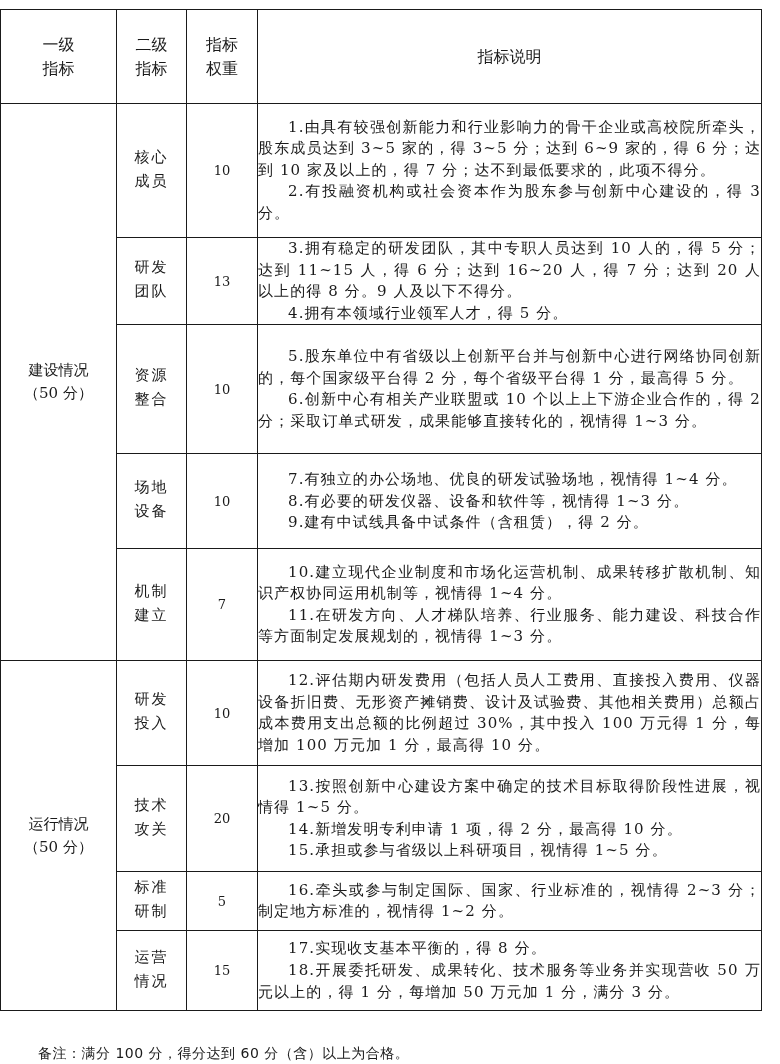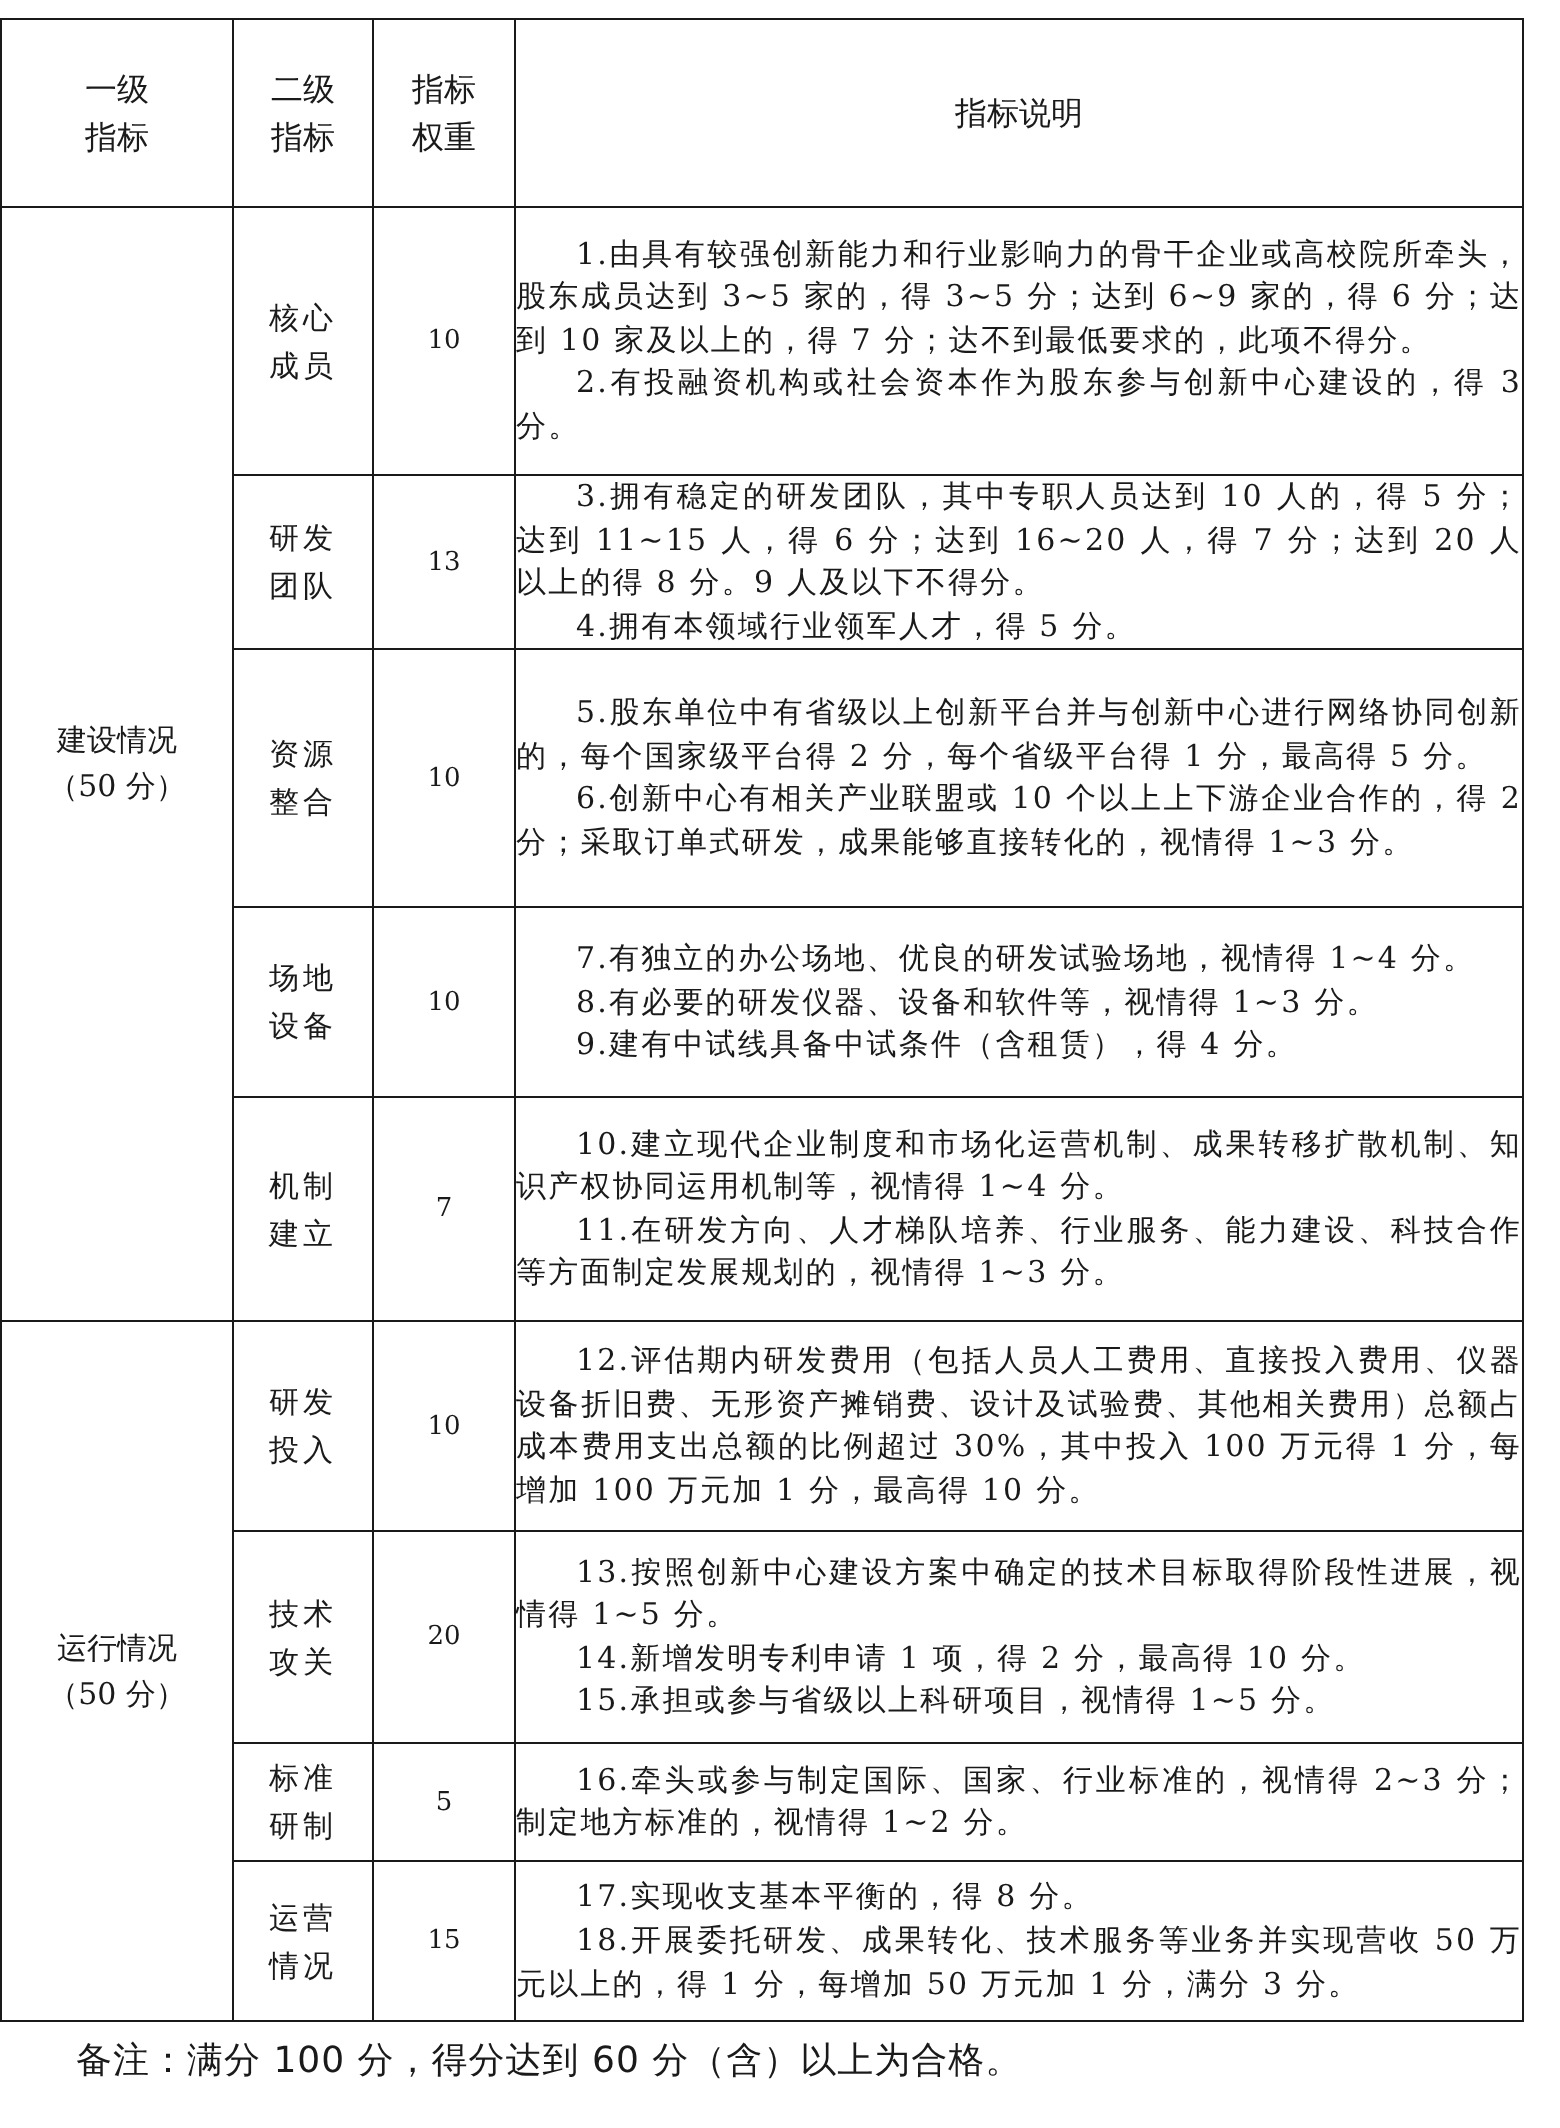--- a/index.html
+++ b/index.html
@@ -4,26 +4,26 @@
 <style>
   html, body { margin: 0; padding: 0; background: #ffffff; }
   body { width: 780px; height: 1064px; position: relative; overflow: hidden;
          font-family: "DejaVu Serif", "Liberation Serif", serif; color: #1a1a1a; }
   table.grid { position: absolute; left: 0; top: 9px; width: 761px;
                border-collapse: collapse; table-layout: fixed; }
   table.grid td, table.grid th { border: 1.6px solid #1a1a1a; padding: 0; vertical-align: middle; }
   th { font-family: "DejaVu Sans", "Liberation Sans", sans-serif; font-weight: normal;
        font-size: 16px; line-height: 24px; text-align: center; }
   td.c1 { text-align: center; font-size: 15px; line-height: 23px; margin-left: 12px; }
-  td.c2 { text-align: center; font-size: 15px; line-height: 24px; letter-spacing: 2px; }
+  td.c2 { text-align: center; font-size: 15px; line-height: 24px; letter-spacing: 2px; font-family: Liberation Mono, monospace; }
   td.c3 { text-align: center; font-size: 13px; }
   td.c4 { font-size: 15px; line-height: 21.6px; padding: 3px 6px 3px 7px; text-align: justify;
           letter-spacing: 1.1px; }
   td.c4 p { margin: 0; text-indent: 2em; }
-  .note { position: absolute; left: 38px; top: 1018px; font-size: 18px; letter-spacing: 0.5px;
+  .note { position: absolute; left: 38px; top: 1045px; font-size: 14px; letter-spacing: 0.5px;
           font-family: "DejaVu Sans", "Liberation Sans", sans-serif; }
 </style>
 </head>
 <body>
 
 <table class="grid">
   <colgroup>
     <col style="width:116px">
       <col style="width:70px">
       <col style="width:71px">
@@ -63,21 +63,21 @@
           <p>5.股东单位中有省级以上创新平台并与创新中心进行网络协同创新的，每个国家级平台得 2 分，每个省级平台得 1 分，最高得 5 分。</p>
           <p>6.创新中心有相关产业联盟或 10 个以上上下游企业合作的，得 2 分；采取订单式研发，成果能够直接转化的，视情得 1~3 分。</p>
         </td>
     </tr>
     <tr style="height:95px">
       <td class="c2"><span>场地</span><br><span>设备</span></td>
       <td class="c3">10</td>
       <td class="c4">
           <p>7.有独立的办公场地、优良的研发试验场地，视情得 1~4 分。</p>
           <p>8.有必要的研发仪器、设备和软件等，视情得 1~3 分。</p>
-          <p>9.建有中试线具备中试条件（含租赁），得 4 分。</p>
+          <p>9.建有中试线具备中试条件（含租赁），得 2 分。</p>
         </td>
     </tr>
     <tr style="height:112px">
       <td class="c2"><span>机制</span><br><span>建立</span></td>
       <td class="c3">7</td>
       <td class="c4">
           <p>10.建立现代企业制度和市场化运营机制、成果转移扩散机制、知识产权协同运用机制等，视情得 1~4 分。</p>
           <p>11.在研发方向、人才梯队培养、行业服务、能力建设、科技合作等方面制定发展规划的，视情得 1~3 分。</p>
         </td>
     </tr>

